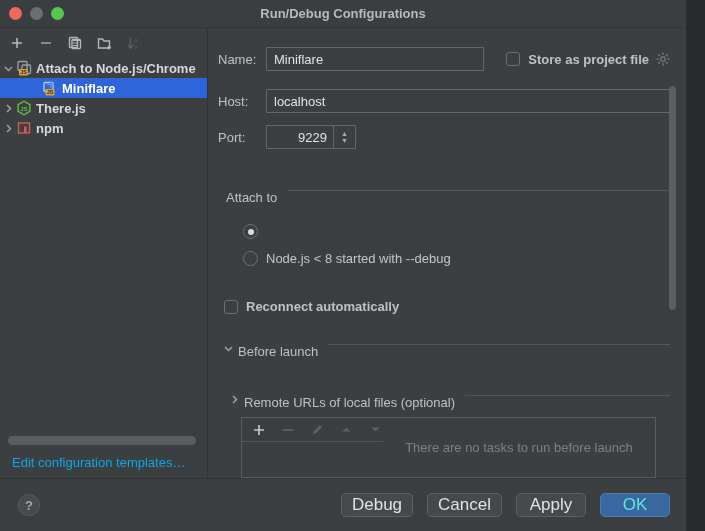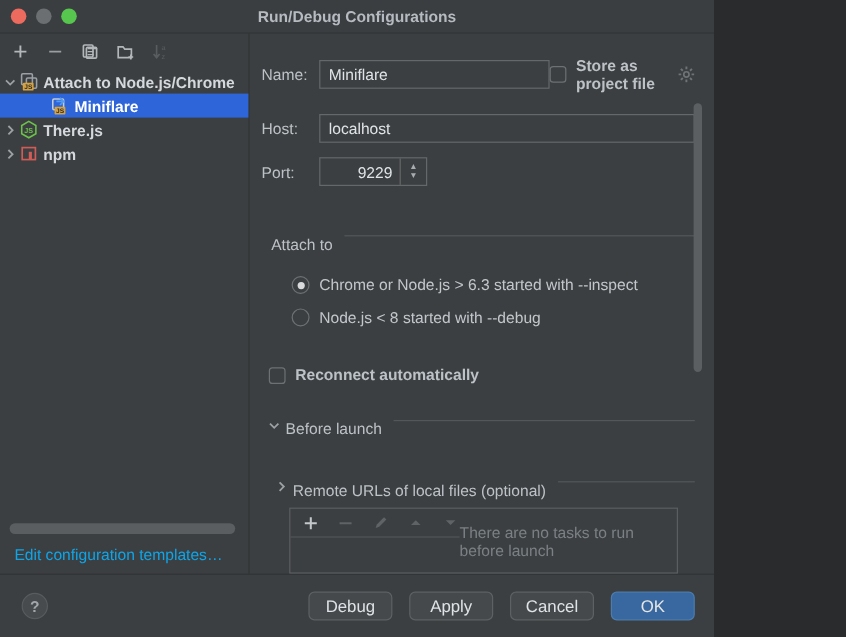--- a/index.html
+++ b/index.html
@@ -1,18 +1,18 @@
 <!DOCTYPE html>
 <html><head>
 <meta charset="utf-8">
 <style>
   * { margin:0; padding:0; box-sizing:border-box; }
   html,body { width:705px; height:531px; background:#2a2b2d; }
   body { font-family:"Liberation Sans", sans-serif; font-size:13px; color:#bdc2c7; }
-  .dialog { width:595px; height:531px; background:#3c3f41; display:flex; flex-direction:column; overflow:hidden; position:relative; }
+  .dialog { width:686px; height:531px; background:#3c3f41; display:flex; flex-direction:column; overflow:hidden; position:relative; }
 
   
   .titlebar { height:28px; flex:0 0 28px; display:flex; align-items:center; position:relative; border-bottom:1px solid #333638; background:#3b3e40; }
   .traffic { display:flex; gap:8px; margin-left:9px; }
   .tl { width:13px; height:13px; border-radius:50%; display:inline-block; }
   .tl.red { background:#ec6a5e; }
   .tl.gray { background:#6b6f71; }
   .tl.green { background:#57c64e; }
   .title { position:absolute; left:0; right:0; text-align:center; font-weight:bold; color:#b6bbc1; pointer-events:none; }
 
@@ -73,22 +73,22 @@
   .bl-btn { display:flex; align-items:center; justify-content:center; width:16px; height:16px; color:#c5c8ca; }
   .bl-btn.disabled { color:#5f6366; }
   .bl-empty { flex:1 1 auto; display:flex; align-items:center; justify-content:center; color:#7b8085; }
 
   .vscroll { position:absolute; right:10px; top:58px; width:7px; height:224px; background:#5b5f61; border-radius:4px; }
 
   
   .footer { height:53px; flex:0 0 53px; border-top:1px solid #313436; display:flex; align-items:center; padding:0 16px; }
   .help-btn { width:22px; height:22px; border-radius:50%; background:#484b4d; border:1px solid #585c5e; color:#a2a7ab; display:flex; align-items:center; justify-content:center; font-weight:bold; margin-left:2px; }
   .fbuttons { margin-left:auto; display:flex; gap:14px; }
-  .btn { min-width:70px; height:24px; background:#45494b; border:1px solid #5e6163; border-radius:5px; color:#dfe2e6; font-size:14px; display:flex; align-items:center; justify-content:center; padding:0 10px; }
-  .btn.primary { background:#38689f; border-color:#4a7cb0; color:#e5e5e5; }
+  .btn { min-width:70px; height:24px; background:#45494b; border:1px solid #5e6163; border-radius:5px; color:#dfe2e6; font-size:17px; display:flex; align-items:center; justify-content:center; padding:0 10px; }
+  .btn.primary { background:#38689f; border-color:#4a7cb0; color:#5eead4; }
 
   svg { display:block; }
 </style>
 </head>
 <body>
 
 <div class="dialog">
 
   <div class="titlebar">
     <div class="traffic">
@@ -235,21 +235,20 @@
 
       <div class="section-head attach-head">
         <span>Attach to</span>
         <span class="sect-line"></span>
       </div>
 
       <div class="radio-row radio-row1">
         <span class="radio">
             <span class="dot"></span>
           </span>
-        <span class="radio-label">Chrome or Node.js &gt; 6.3 started with --inspect</span>
       </div>
       <div class="radio-row radio-row2">
         <span class="radio"></span>
         <span class="radio-label">Node.js &lt; 8 started with --debug</span>
       </div>
 
       <div class="reconnect-row">
         <span class="checkbox"></span>
         <span class="cb-label">Reconnect automatically</span>
       </div>
@@ -306,19 +305,19 @@
       </div>
     </div>
 
     <div class="vscroll"></div>
   </div>
 
   <div class="footer">
     <div class="help-btn">?</div>
     <div class="fbuttons">
       <div class="btn">Debug</div>
+      <div class="btn">Cancel</div>
       <div class="btn">Apply</div>
-      <div class="btn">Cancel</div>
       <div class="btn primary">OK</div>
     </div>
   </div>
 
 </div>
 
 </body></html>

